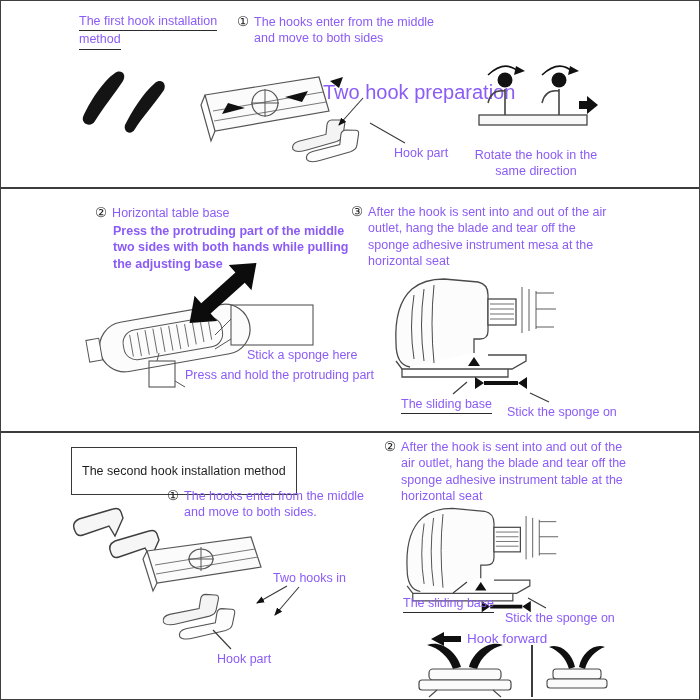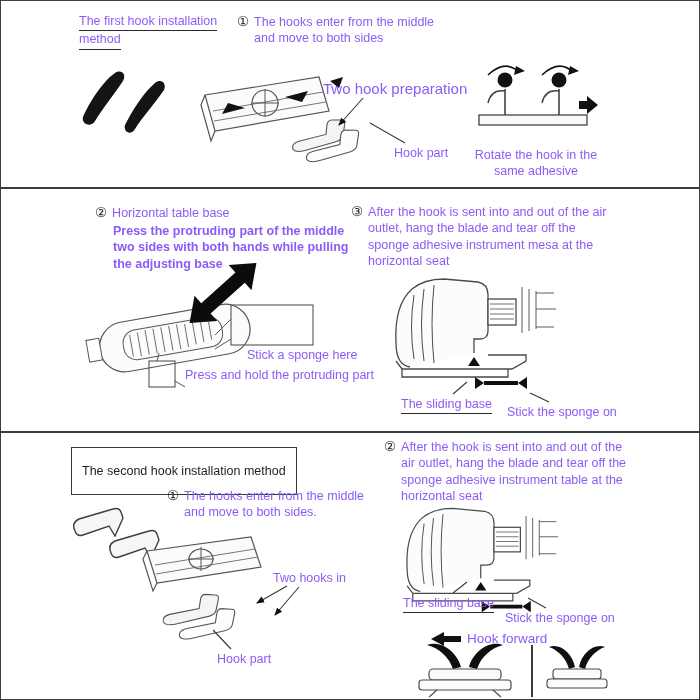--- a/index.html
+++ b/index.html
@@ -4,21 +4,21 @@
 <style>
   * { margin:0; padding:0; box-sizing:border-box; }
   html,body { background:#fff; }
   body { font-family:"Liberation Sans", sans-serif; color:#1e1e1e; }
   .page {
     position:relative; width:700px; height:700px;
     background:#fff; border:1px solid #3f3f3f; overflow:hidden;
   }
   .abs { position:absolute; }
   .txt { font-size:12.5px; line-height:1.3; color:#8b5cf6; }
-  .big { font-size:15px; }
+  .big { font-size:20px; }
   .step { display:flex; gap:5px; align-items:flex-start; }
   .num { font-size:13.5px; line-height:1.2; flex:0 0 auto; }
   .divider { position:absolute; left:0; width:700px; border-top:2px solid #3c3c3c; }
   .u { border-bottom:1.3px solid #2a2a2a; padding-bottom:1px; display:inline-block; }
   .boxed { border:1.3px solid #383838; padding:16px 10px; font-size:12.5px; }
   .center { text-align:center; }
   svg { display:block; }
 </style>
 </head>
 <body>
@@ -67,21 +67,21 @@
     <path d="M32,32 q-14,-2 -17,12 M86,32 q-14,-2 -17,12" stroke="#444" stroke-width="1.4" fill="none"></path>
     <circle cx="32" cy="21" r="7.5" fill="#121212"></circle>
     <circle cx="86" cy="21" r="7.5" fill="#121212"></circle>
     <path d="M15,16 q17,-16 31,-3" stroke="#111" stroke-width="1.6" fill="none"></path>
     <path d="M43,7 l9,5 -11,4 z" fill="#111"></path>
     <path d="M69,16 q17,-16 31,-3" stroke="#111" stroke-width="1.6" fill="none"></path>
     <path d="M97,7 l9,5 -11,4 z" fill="#111"></path>
     <path d="M106,42 h8 v-5 l11,9 -11,9 v-5 h-8 z" fill="#111"></path>
   </svg>
 
-  <div class="abs txt center" style="left:468px;top:146px;width:134px;">Rotate the hook in the same adhesive</div>
+  <div class="abs txt center" style="left:468px;top:146px;width:134px;">Rotate the hook in the same direction</div>
 
   <div class="divider" style="top:186px;"></div>
 
   <div class="abs step" style="left:94px;top:204px;">
     <span class="num">②</span>
     <span class="txt">Horizontal table base</span>
   </div>
   <div class="abs txt" style="left:112px;top:222px;width:240px;font-weight:bold;">Press the protruding part of the middle two sides with both hands while pulling the adjusting base</div>
 
   <svg class="abs" style="left:82px;top:256px;" width="255" height="145" viewBox="0 0 255 145">

